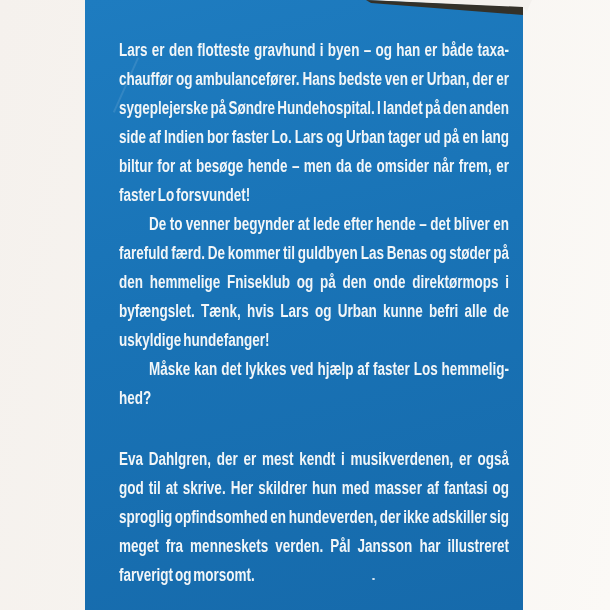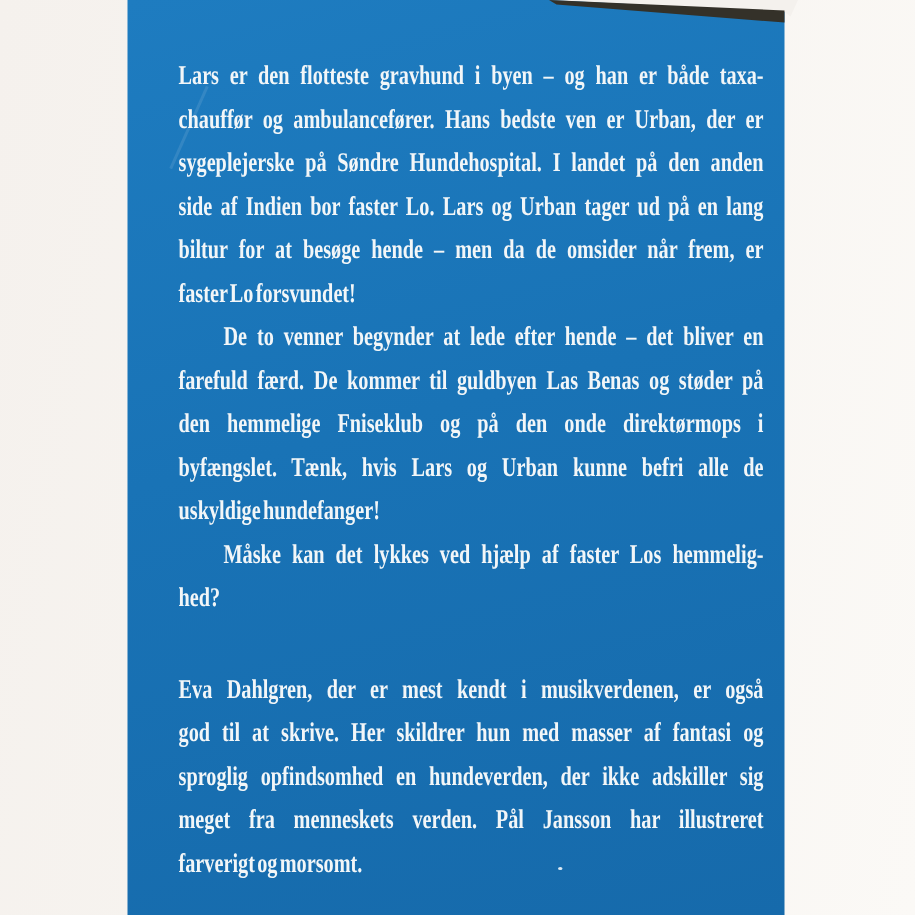--- a/index.html
+++ b/index.html
@@ -6,21 +6,20 @@
     margin: 0; padding: 0;
     width: 610px; height: 610px;
     overflow: hidden;
     background: var(--bg, #f7f4f0);
     font-family: "Liberation Sans", "DejaVu Sans", sans-serif;
   }
   .photo {
     position: relative;
     width: 610px; height: 610px;
     background: linear-gradient(100deg, #f5f1ed 0%, #f7f4f0 45%, #fbf9f6 100%);
-    font-family: Liberation Serif, serif;
   }
   .cover {
     position: absolute;
     left: 85px; top: 0;
     width: 438px; height: 610px;
     background: linear-gradient(165deg, #1e7cc0 0%, var(--cover, #1973b6) 45%, #156c? 100%);
     background: linear-gradient(165deg, #1e7cc0 0%, #1973b6 45%, #166aab 100%);
   }
   .text-col {
     position: absolute;

